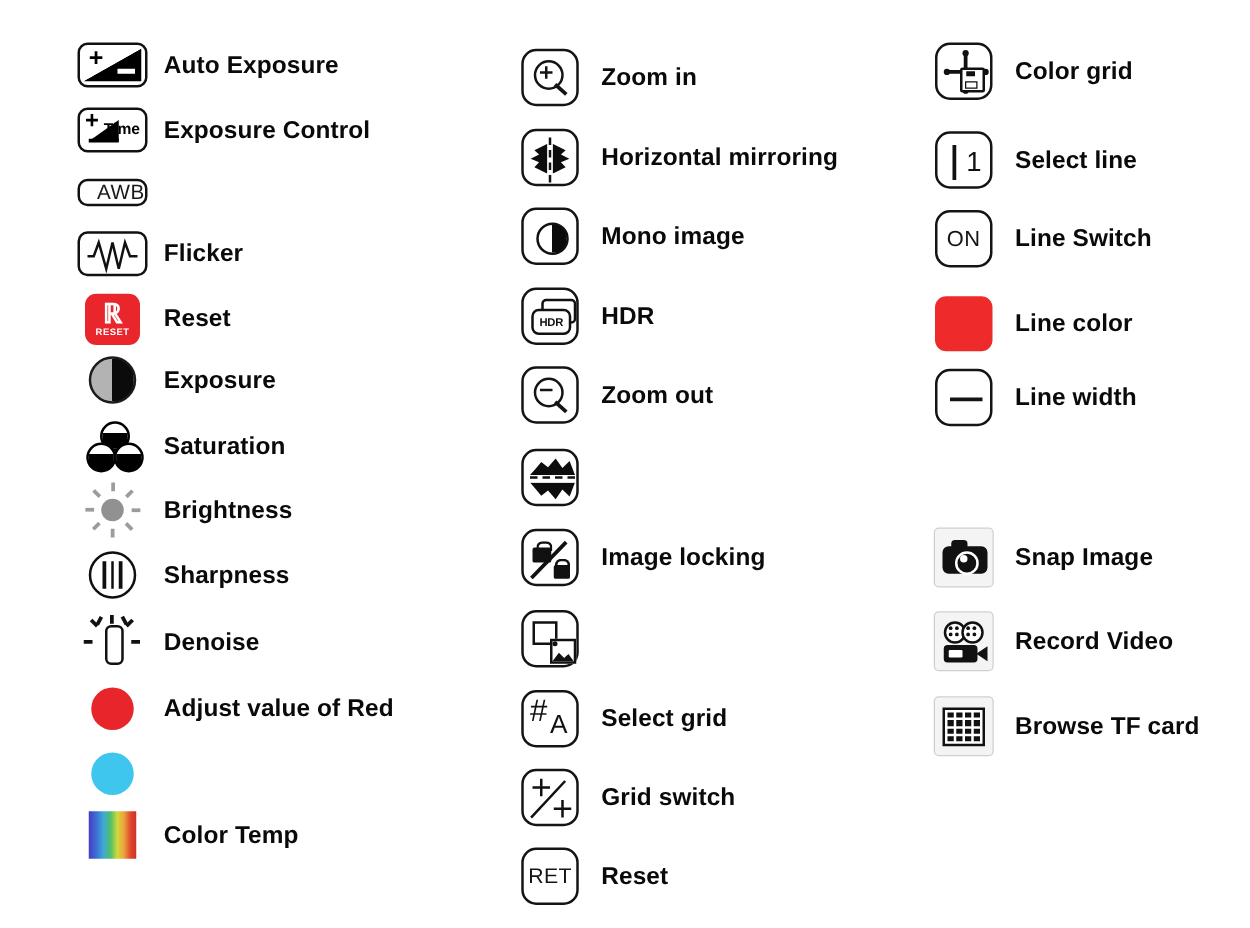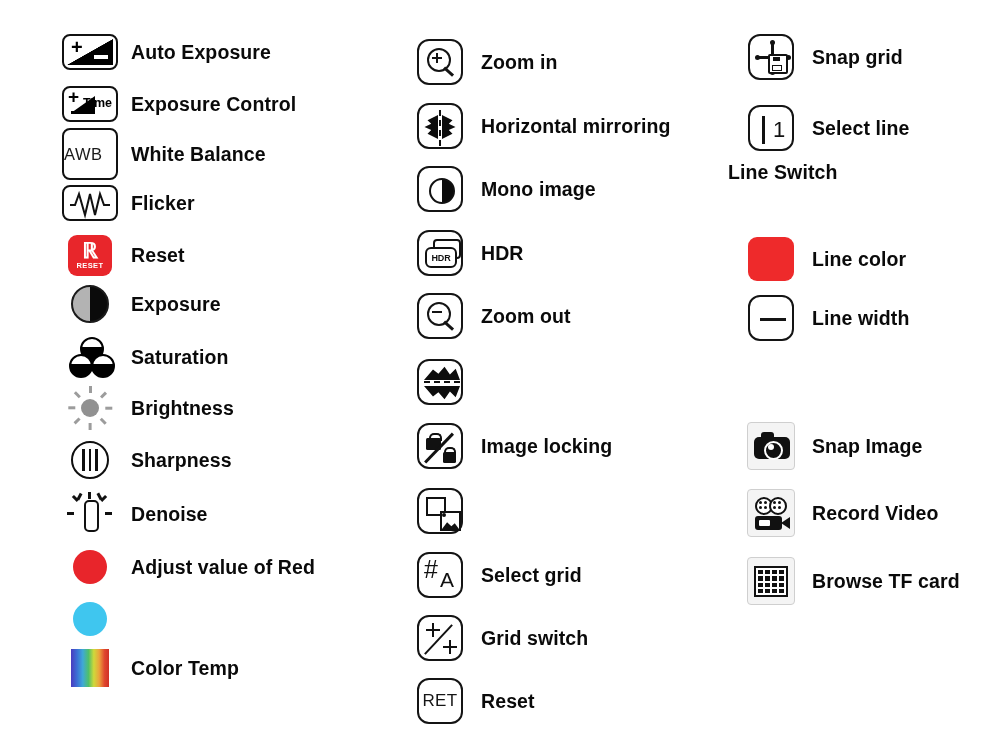--- a/index.html
+++ b/index.html
@@ -95,22 +95,22 @@
     position: absolute; left: 4px; top: 2px;
     font-size: 19px; font-weight: bold; line-height: 14px; color: #000;
   }
   .ic-expctl .timetxt {
     position: absolute; right: 4px; top: 9px;
     font-size: 12.5px; font-weight: bold; color: #000; line-height: 12px;
   }
 
   
   .ic-textbox {
-    width: 56px; height: 52px;
-    display: flex; align-items: center; justify-content: flex-start;
+    width: 56px; height: 22px;
+    display: flex; align-items: center; justify-content: flex-end;
     font-size: 17px; color: #1a1a1a; letter-spacing: 0.5px;
   }
   .ic-awb { font-size: 16.5px; }
 
   
   .ic-flicker { width: 56px; height: 36px; }
 
   
   .ic-reset-red {
     width: 44px; height: 41px; border-radius: 9px; background: #e8262b;
@@ -399,21 +399,20 @@
       </div>
       <div class="row-label">Exposure Control</div>
     </div>
 
     <div class="legend-row" style="top:124px">
       <div class="icon-slot">
         <div class="ic ic-textbox ic-awb box-outline">
           <span>AWB</span>
         </div>
       </div>
-      <div class="row-label">White Balance</div>
     </div>
 
     <div class="legend-row" style="top:173px">
       <div class="icon-slot">
         <div class="ic ic-flicker box-outline">
           <svg width="52" height="32" viewBox="0 0 52 32" style="position:absolute;left:0;top:1px">
             <path d="M6 17 L11 17 L15 6 L21 27 L26 6 L31 27 L36 6 L40 17 L46 17" fill="none" stroke="#111" stroke-width="2"></path>
           </svg>
         </div>
       </div>
@@ -647,34 +646,39 @@
         <div class="ic ic-btn">
           <div class="sv-h"></div>
           <div class="sv-v"></div>
           <div class="sv-d" style="left:5px;top:19px"></div>
           <div class="sv-d" style="left:36px;top:19px"></div>
           <div class="sv-d" style="left:20px;top:4px"></div>
           <div class="sv-d" style="left:20px;top:34px"></div>
           <div class="sv-disk"></div>
         </div>
       </div>
-      <div class="row-label">Snap grid</div>
+      <div class="row-label">Color grid</div>
     </div>
 
     <div class="legend-row" style="top:98px">
       <div class="icon-slot">
         <div class="ic ic-btn">
           <div class="sl-bar"></div>
           <div class="sl-num">1</div>
         </div>
       </div>
       <div class="row-label">Select line</div>
     </div>
 
     <div class="legend-row" style="top:161px">
+      <div class="icon-slot">
+        <div class="ic ic-btn" style="display:flex;align-items:center;justify-content:center">
+          <span class="on-txt">ON</span>
+        </div>
+      </div>
       <div class="row-label">Line Switch</div>
     </div>
 
     <div class="legend-row" style="top:229px">
       <div class="icon-slot">
         <div class="ic ic-linecolor"></div>
       </div>
       <div class="row-label">Line color</div>
     </div>
 

